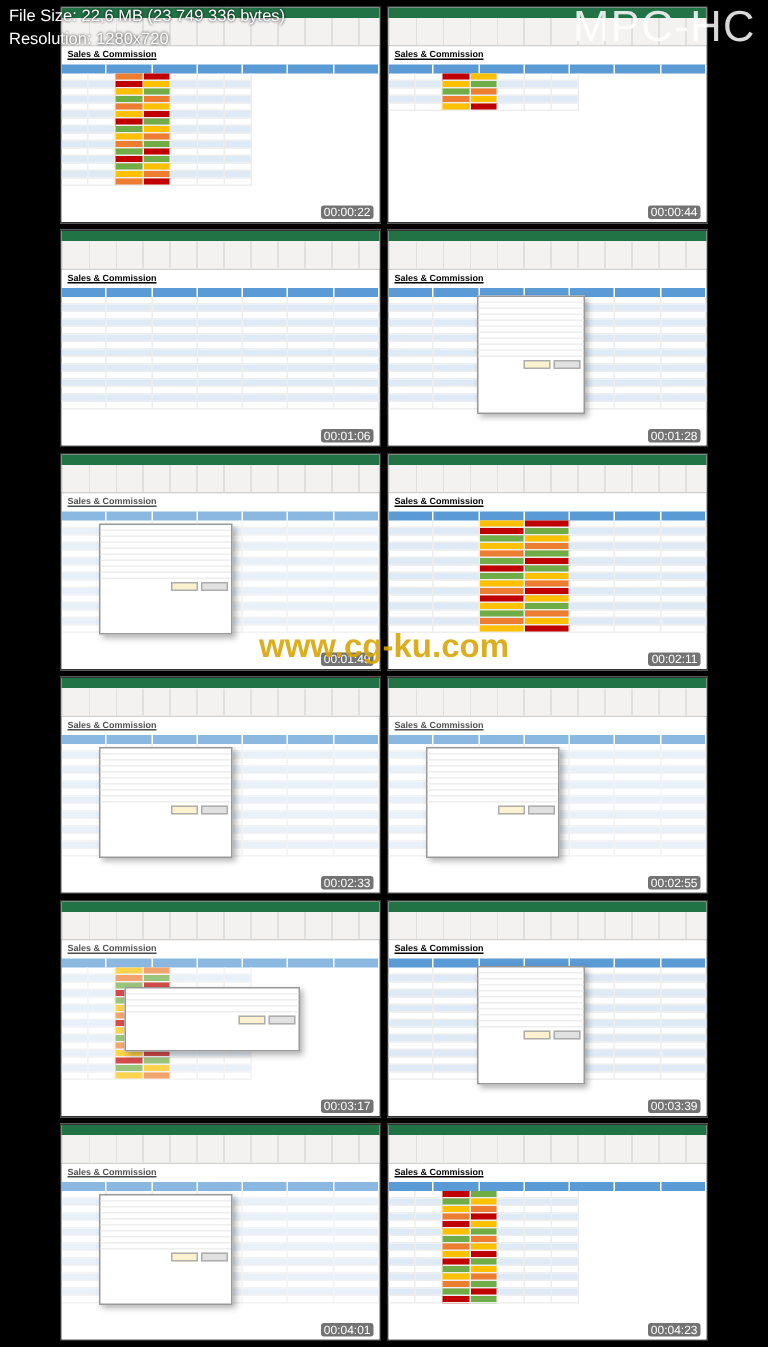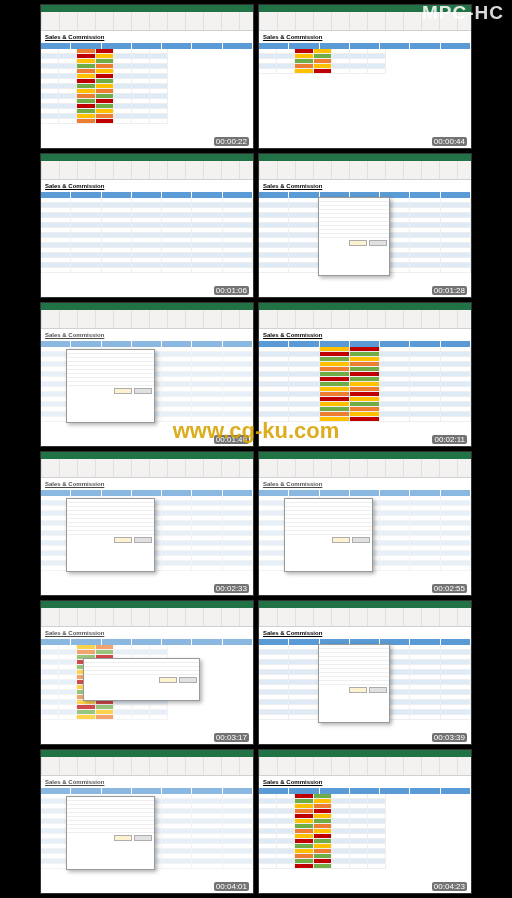--- a/index.html
+++ b/index.html
@@ -20,22 +20,22 @@
   font-size: 11px;
   line-height: 1.35;
   color: #fff;
   z-index: 10;
   text-shadow: 0 0 2px #000;
 }
 .brand {
   position: absolute;
   top: 2px;
   right: 8px;
-  font-size: 19px;
-  font-weight: 700;
+  font-size: 29px;
+  font-weight: 400;
   letter-spacing: 1px;
   color: rgba(255,255,255,0.85);
   z-index: 10;
 }
 .grid {
   position: absolute;
   top: 0;
   left: 24px;
   right: 24px;
   bottom: 0;
@@ -135,20 +135,22 @@
   z-index: 20;
   pointer-events: none;
   white-space: nowrap;
 }
 .grey .sheet { opacity: 0.7; }
 </style>
 </head>
 <body>
 
 <div class="info">
+  <div><span>File Size:</span> <span>22,6 MB (23 749 336 bytes)</span></div>
+  <div><span>Resolution:</span> <span>1280x720</span></div>
 </div>
 
 <div class="brand">MPC-HC</div>
 
 <div class="watermark">www.cg-ku.com</div>
 
 <div class="grid">
     <div class="thumb">
       <div class="ribbon"></div>
       <div class="sheet">

